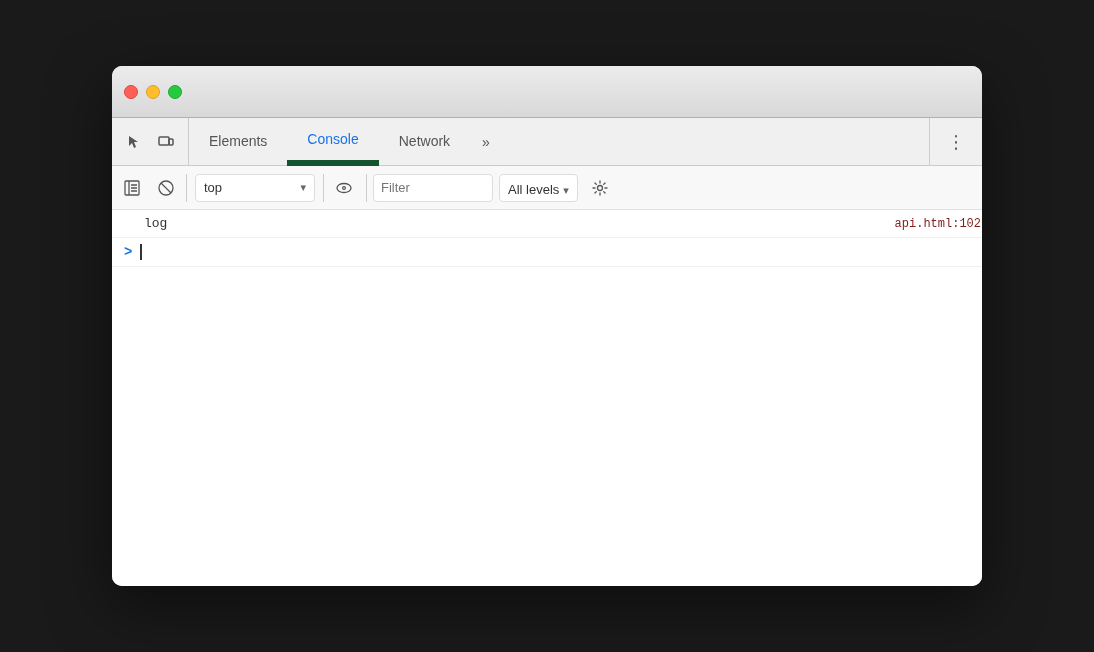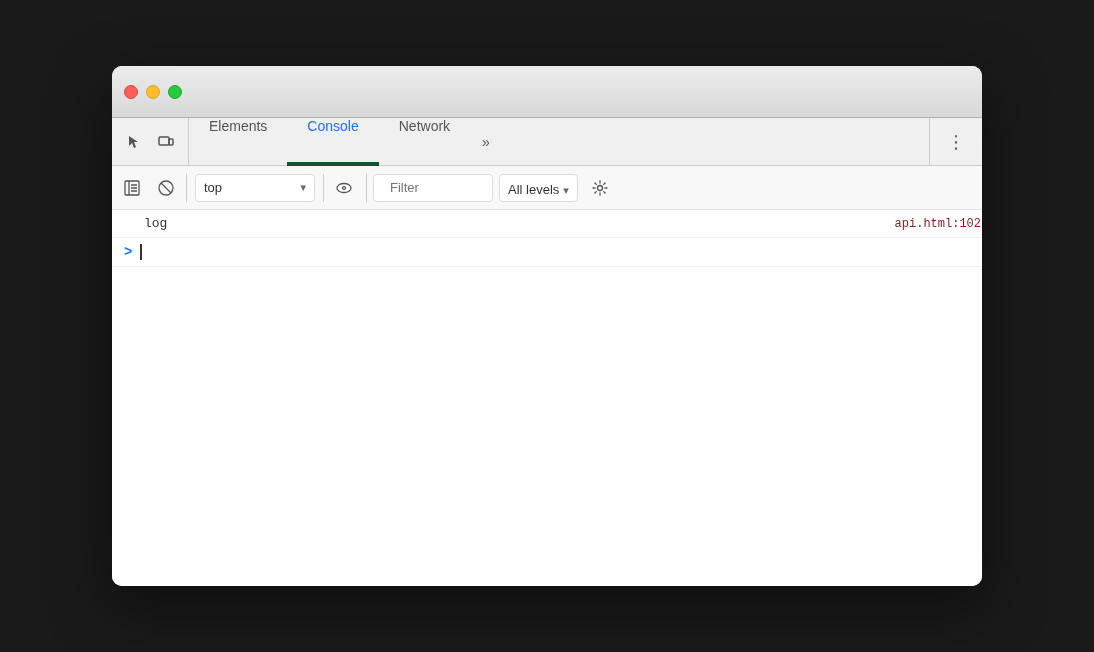--- a/index.html
+++ b/index.html
@@ -92,31 +92,32 @@
     }
 
     .tabs {
       display: flex;
       align-items: stretch;
       flex: 1;
     }
 
     .tab {
       display: flex;
+      align-items: center;
       padding: 0 20px;
       font-size: 14px;
       color: #555;
       cursor: pointer;
       border-bottom: 2px solid transparent;
       margin-bottom: -1px;
     }
 
     .tab.active {
       color: #1a73e8;
-      border-bottom: 4px solid #14532d;
+      border-bottom: 6px solid #14532d;
     }
 
     .tab-more {
       display: flex;
       align-items: center;
       padding: 0 12px;
       font-size: 14px;
       color: #555;
       cursor: pointer;
     }
@@ -198,21 +199,21 @@
       width: 1px;
       height: 28px;
       background: #ccc;
       margin: 0 4px;
     }
 
     .filter-input {
       height: 28px;
       border: 1px solid #ddd;
       border-radius: 4px;
-      padding: 0 16px;
+      padding: 0 7px;
       font-size: 13px;
       color: #333;
       width: 120px;
       outline: none;
       background: white;
     }
 
     .levels-selector {
       display: flex;
       align-items: flex-end;

